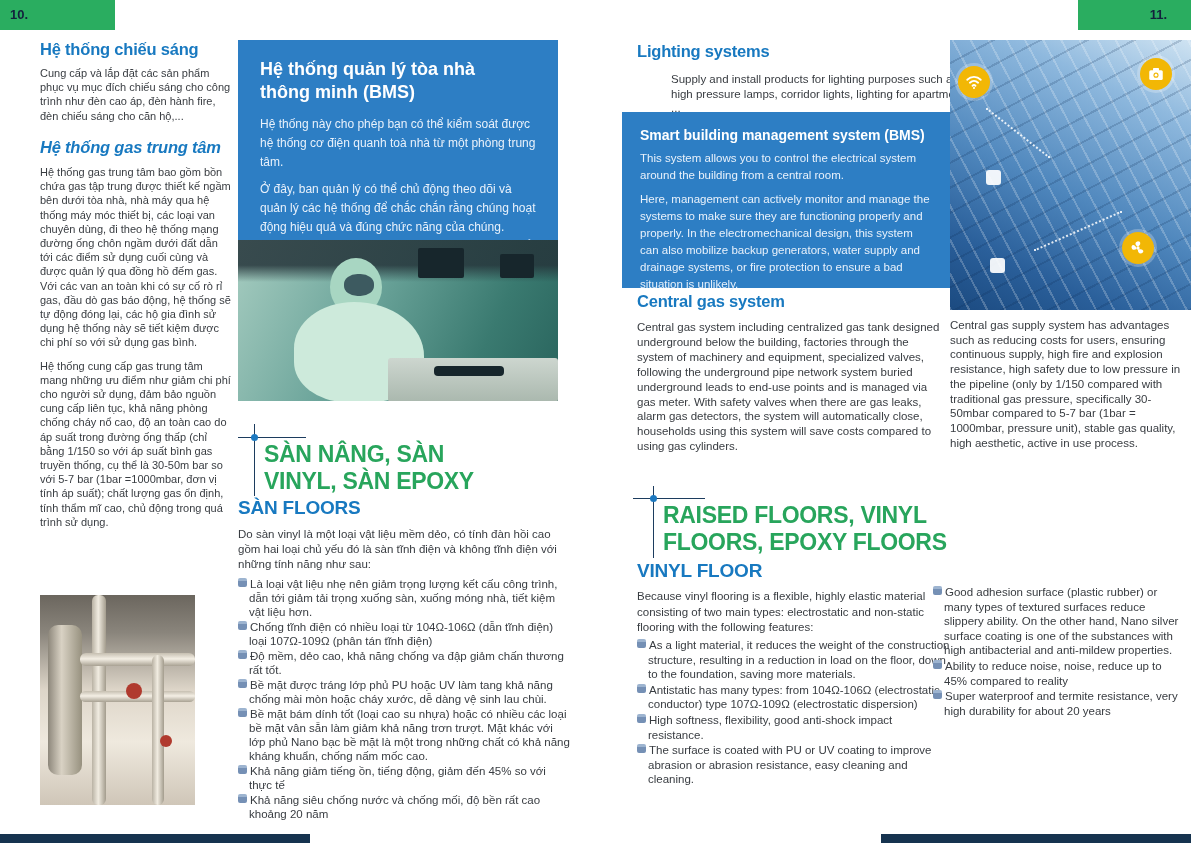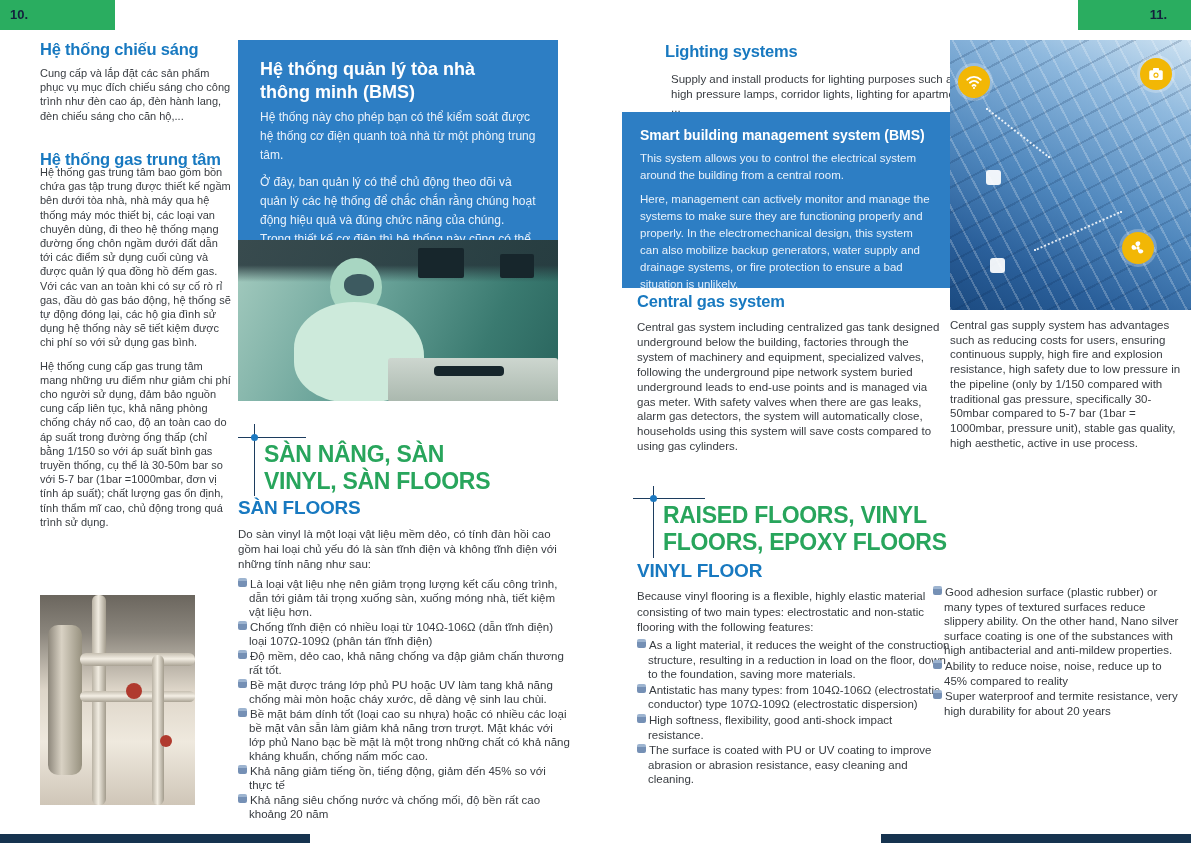--- a/index.html
+++ b/index.html
@@ -62,41 +62,41 @@
   <div class="abs bar-green" style="left:0;top:0;width:115px;">
     <div class="page-num" style="padding-left:10px;">10.</div>
   </div>
   <div class="abs bar-green" style="left:1078px;top:0;width:113px;">
     <div class="page-num" style="text-align:right;padding-right:24px;">11.</div>
   </div>
   <div class="abs bar-navy" style="left:0;top:834px;width:310px;"></div>
   <div class="abs bar-navy" style="left:881px;top:834px;width:310px;"></div>
 
   <div class="abs h-blue" style="left:40px;top:40px;width:200px;">Hệ thống chiếu sáng</div>
-  <div class="abs body-xs" style="left:40px;top:66px;width:192px;height:72px;">Cung cấp và lắp đặt các sản phẩm phục vụ mục đích chiếu sáng cho công trình như đèn cao áp, đèn hành lang, đèn chiếu sáng cho căn hộ,...</div>
-
-  <div class="abs h-blue" style="left:40px;top:150px;width:210px;">Hệ thống gas trung tâm</div>
+  <div class="abs body-xs" style="left:40px;top:66px;width:192px;height:72px;">Cung cấp và lắp đặt các sản phẩm phục vụ mục đích chiếu sáng cho công trình như đèn cao áp, đèn hành fire, đèn chiếu sáng cho căn hộ,...</div>
+
+  <div class="abs h-blue" style="left:40px;top:138px;width:210px;font-style:italic;">Hệ thống gas trung tâm</div>
   <div class="abs" style="left:40px;top:165px;width:192px;height:425px;">
     <div class="body-xs">Hệ thống gas trung tâm bao gồm bồn chứa gas tập trung được thiết kế ngầm bên dưới tòa nhà, nhà máy qua hệ thống máy móc thiết bị, các loại van chuyên dùng, đi theo hệ thống mạng đường ống chôn ngầm dưới đất dẫn tới các điểm sử dụng cuối cùng và được quản lý qua đồng hồ đếm gas. Với các van an toàn khi có sự cố rò rỉ gas, đầu dò gas báo động, hệ thống sẽ tự động đóng lại, các hộ gia đình sử dụng hệ thống này sẽ tiết kiệm được chi phí so với sử dụng gas bình.</div>
     <div class="body-xs gap-p">Hệ thống cung cấp gas trung tâm mang những ưu điểm như giảm chi phí cho người sử dụng, đảm bảo nguồn cung cấp liên tục, khả năng phòng chống cháy nổ cao, độ an toàn cao do áp suất trong đường ống thấp (chỉ bằng 1/150 so với áp suất bình gas truyền thống, cụ thể là 30-50m bar so với 5-7 bar (1bar =1000mbar, đơn vị tính áp suất); chất lượng gas ổn định, tính thẩm mĩ cao, chủ động trong quá trình sử dụng.</div>
   </div>
 
   <div class="abs photo ph-pipes" style="left:40px;top:595px;width:155px;height:210px;">
     <div class="tank" style="left:8px;top:30px;width:34px;height:150px;"></div>
     <div class="pipe-v" style="left:52px;top:0;width:14px;height:210px;"></div>
     <div class="pipe-h" style="left:40px;top:58px;width:115px;height:13px;"></div>
     <div class="pipe-h" style="left:40px;top:96px;width:115px;height:11px;"></div>
     <div class="pipe-v" style="left:112px;top:60px;width:12px;height:150px;"></div>
     <div class="valve" style="left:86px;top:88px;width:16px;height:16px;"></div>
     <div class="valve" style="left:120px;top:140px;width:12px;height:12px;"></div>
   </div>
 
   <div class="abs bluebox" style="left:238px;top:40px;width:320px;height:200px;box-sizing:border-box;padding:18px 22px;">
     <div class="bb-title" style="font-size:18px;line-height:23px;width:250px;">Hệ thống quản lý tòa nhà thông minh (BMS)</div>
-    <div class="bb-body" style="font-size:12px;line-height:19px;margin-top:4px;">Hệ thống này cho phép bạn có thể kiểm soát được hệ thống cơ điện quanh toà nhà từ một phòng trung tâm.</div>
+    <div class="bb-body" style="font-size:12px;line-height:19px;margin-top:11px;">Hệ thống này cho phép bạn có thể kiểm soát được hệ thống cơ điện quanh toà nhà từ một phòng trung tâm.</div>
     <div class="bb-body" style="font-size:12px;line-height:19px;margin-top:8px;">Ở đây, ban quản lý có thể chủ động theo dõi và quản lý các hệ thống để chắc chắn rằng chúng hoạt động hiệu quả và đúng chức năng của chúng. Trong thiết kế cơ điện thì hệ thống này cũng có thể huy động máy phát điện dự phòng, hệ thống cấp thoát nước hay PCCC hoạt động để đảm bảo tình huống xấu khó có thể xảy ra.</div>
   </div>
 
   <div class="abs photo ph-clean" style="left:238px;top:240px;width:320px;height:161px;">
     <div class="cl-equip"></div>
     <div class="cl-mon" style="left:180px;top:8px;width:46px;height:30px;"></div>
     <div class="cl-mon" style="left:262px;top:14px;width:34px;height:24px;"></div>
     <div class="cl-hood" style="left:92px;top:18px;width:52px;height:58px;"></div>
     <div class="cl-visor" style="left:106px;top:34px;width:30px;height:22px;"></div>
     <div class="cl-person" style="left:56px;top:62px;width:130px;height:100px;"></div>
@@ -104,37 +104,37 @@
     <div class="cl-mon" style="left:196px;top:126px;width:70px;height:10px;border-radius:4px;"></div>
   </div>
 
   <div>
     <div class="abs ch-v" style="left:254px;top:424px;height:72px;"></div>
     <div class="abs ch-h" style="left:238px;top:437px;width:68px;"></div>
     <div class="abs ch-dot" style="left:251px;top:434px;"></div>
   </div>
   <div class="abs h-green" style="left:264px;top:441px;">
     <div>SÀN NÂNG, SÀN</div>
-    <div>VINYL, SÀN FLOORS</div>
+    <div>VINYL, SÀN EPOXY</div>
   </div>
 
   <div class="abs h-blue-sm" style="left:238px;top:497px;">SÀN FLOORS</div>
   <div class="abs body-sm" style="left:238px;top:527px;width:332px;line-height:15px;">Do sàn vinyl là một loại vật liệu mềm dẻo, có tính đàn hồi cao gồm hai loại chủ yếu đó là sàn tĩnh điện và không tĩnh điện với những tính năng như sau:</div>
 
   <ul class="abs blist body-sm" style="left:238px;top:577px;width:334px;line-height:14px;">
       <li><span class="bullet-ic"></span><span>Là loại vật liệu nhẹ nên giảm trọng lượng kết cấu công trình, dẫn tới giảm tải trọng xuống sàn, xuống móng nhà, tiết kiệm vật liệu hơn.</span></li>
       <li><span class="bullet-ic"></span><span>Chống tĩnh điện có nhiều loại từ 104Ω-106Ω (dẫn tĩnh điện) loại 107Ω-109Ω (phân tán tĩnh điện)</span></li>
       <li><span class="bullet-ic"></span><span>Độ mềm, dẻo cao, khả năng chống va đập giảm chấn thương rất tốt.</span></li>
       <li><span class="bullet-ic"></span><span>Bề mặt được tráng lớp phủ PU hoặc UV làm tang khả năng chống mài mòn hoặc cháy xước, dễ dàng vệ sinh lau chùi.</span></li>
       <li><span class="bullet-ic"></span><span>Bề mặt bám dính tốt (loại cao su nhựa) hoặc có nhiều các loại bề mặt vân sẵn làm giảm khả năng trơn trượt. Mặt khác với lớp phủ Nano bạc bề mặt là một trong những chất có khả năng kháng khuẩn, chống nấm mốc cao.</span></li>
       <li><span class="bullet-ic"></span><span>Khả năng giảm tiếng ồn, tiếng động, giảm đến 45% so với thực tế</span></li>
       <li><span class="bullet-ic"></span><span>Khả năng siêu chống nước và chống mối, độ bền rất cao khoảng 20 năm</span></li>
     </ul>
 
-  <div class="abs h-blue" style="left:637px;top:42px;margin-left:28px;">Lighting systems</div>
+  <div class="abs h-blue" style="left:637px;top:42px;">Lighting systems</div>
   <div class="abs body-sm" style="left:637px;top:72px;width:310px;margin-left:34px;">Supply and install products for lighting purposes such as high pressure lamps, corridor lights, lighting for apartments, ...</div>
 
   <div class="abs bluebox" style="left:622px;top:112px;width:330px;height:176px;box-sizing:border-box;padding:14px 18px;">
     <div class="bb-title" style="font-size:14px;line-height:18px;">Smart building management system (BMS)</div>
     <div class="bb-body" style="font-size:11.5px;line-height:17px;margin-top:6px;">This system allows you to control the electrical system around the building from a central room.</div>
     <div class="bb-body" style="font-size:11.5px;line-height:17px;margin-top:7px;">Here, management can actively monitor and manage the systems to make sure they are functioning properly and properly. In the electromechanical design, this system can also mobilize backup generators, water supply and drainage systems, or fire protection to ensure a bad situation is unlikely.</div>
   </div>
 
   <div class="abs h-blue" style="left:637px;top:292px;">Central gas system</div>
   <div class="abs body-sm" style="left:637px;top:320px;width:308px;line-height:14.9px;">Central gas system including centralized gas tank designed underground below the building, factories through the system of machinery and equipment, specialized valves, following the underground pipe network system buried underground leads to end-use points and is managed via gas meter. With safety valves when there are gas leaks, alarm gas detectors, the system will automatically close, households using this system will save costs compared to using gas cylinders.</div>

